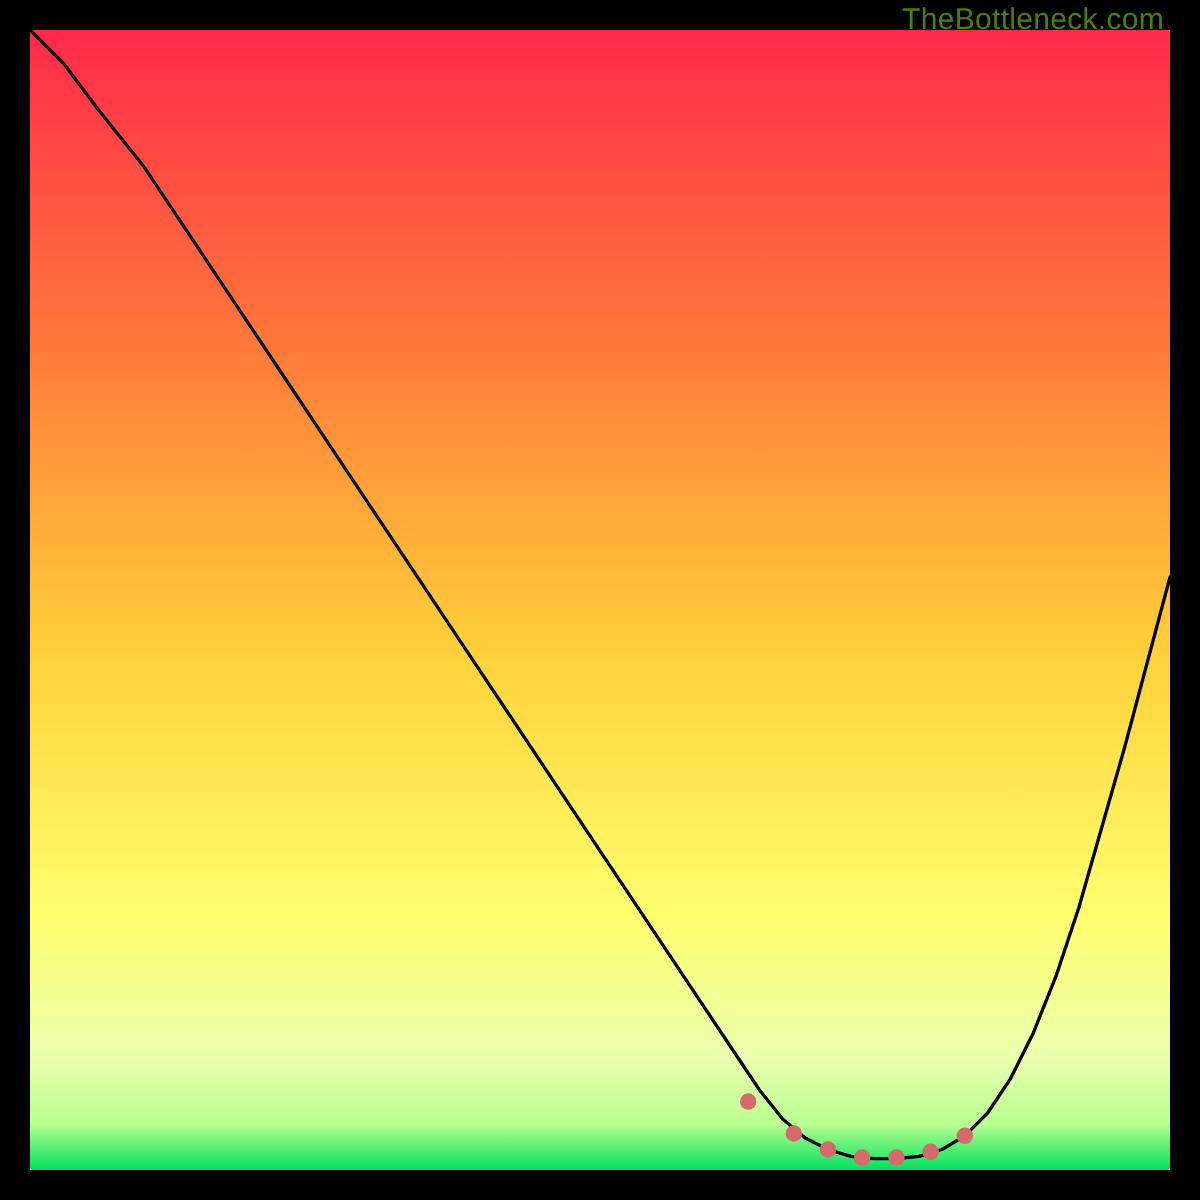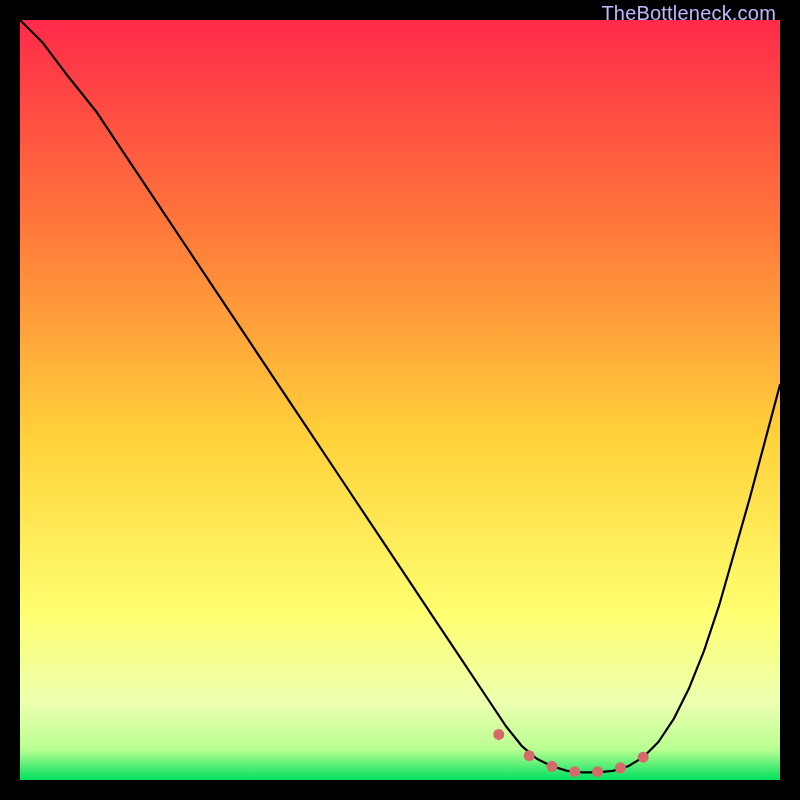--- a/index.html
+++ b/index.html
@@ -17,21 +17,21 @@
     position: absolute;
     left: 0;
     top: 0;
     width: 760px;
     height: 760px;
   }
   .watermark {
     position: absolute;
     top: 2px;
     right: 24px;
-    color: #c4b5fd;
+    color: #4d7c0f;
     font-size: 20px;
     font-weight: 500;
     letter-spacing: 0.2px;
   }
   svg { display: block; }
 </style>
 </head>
 <body>
 
 <div class="frame">

